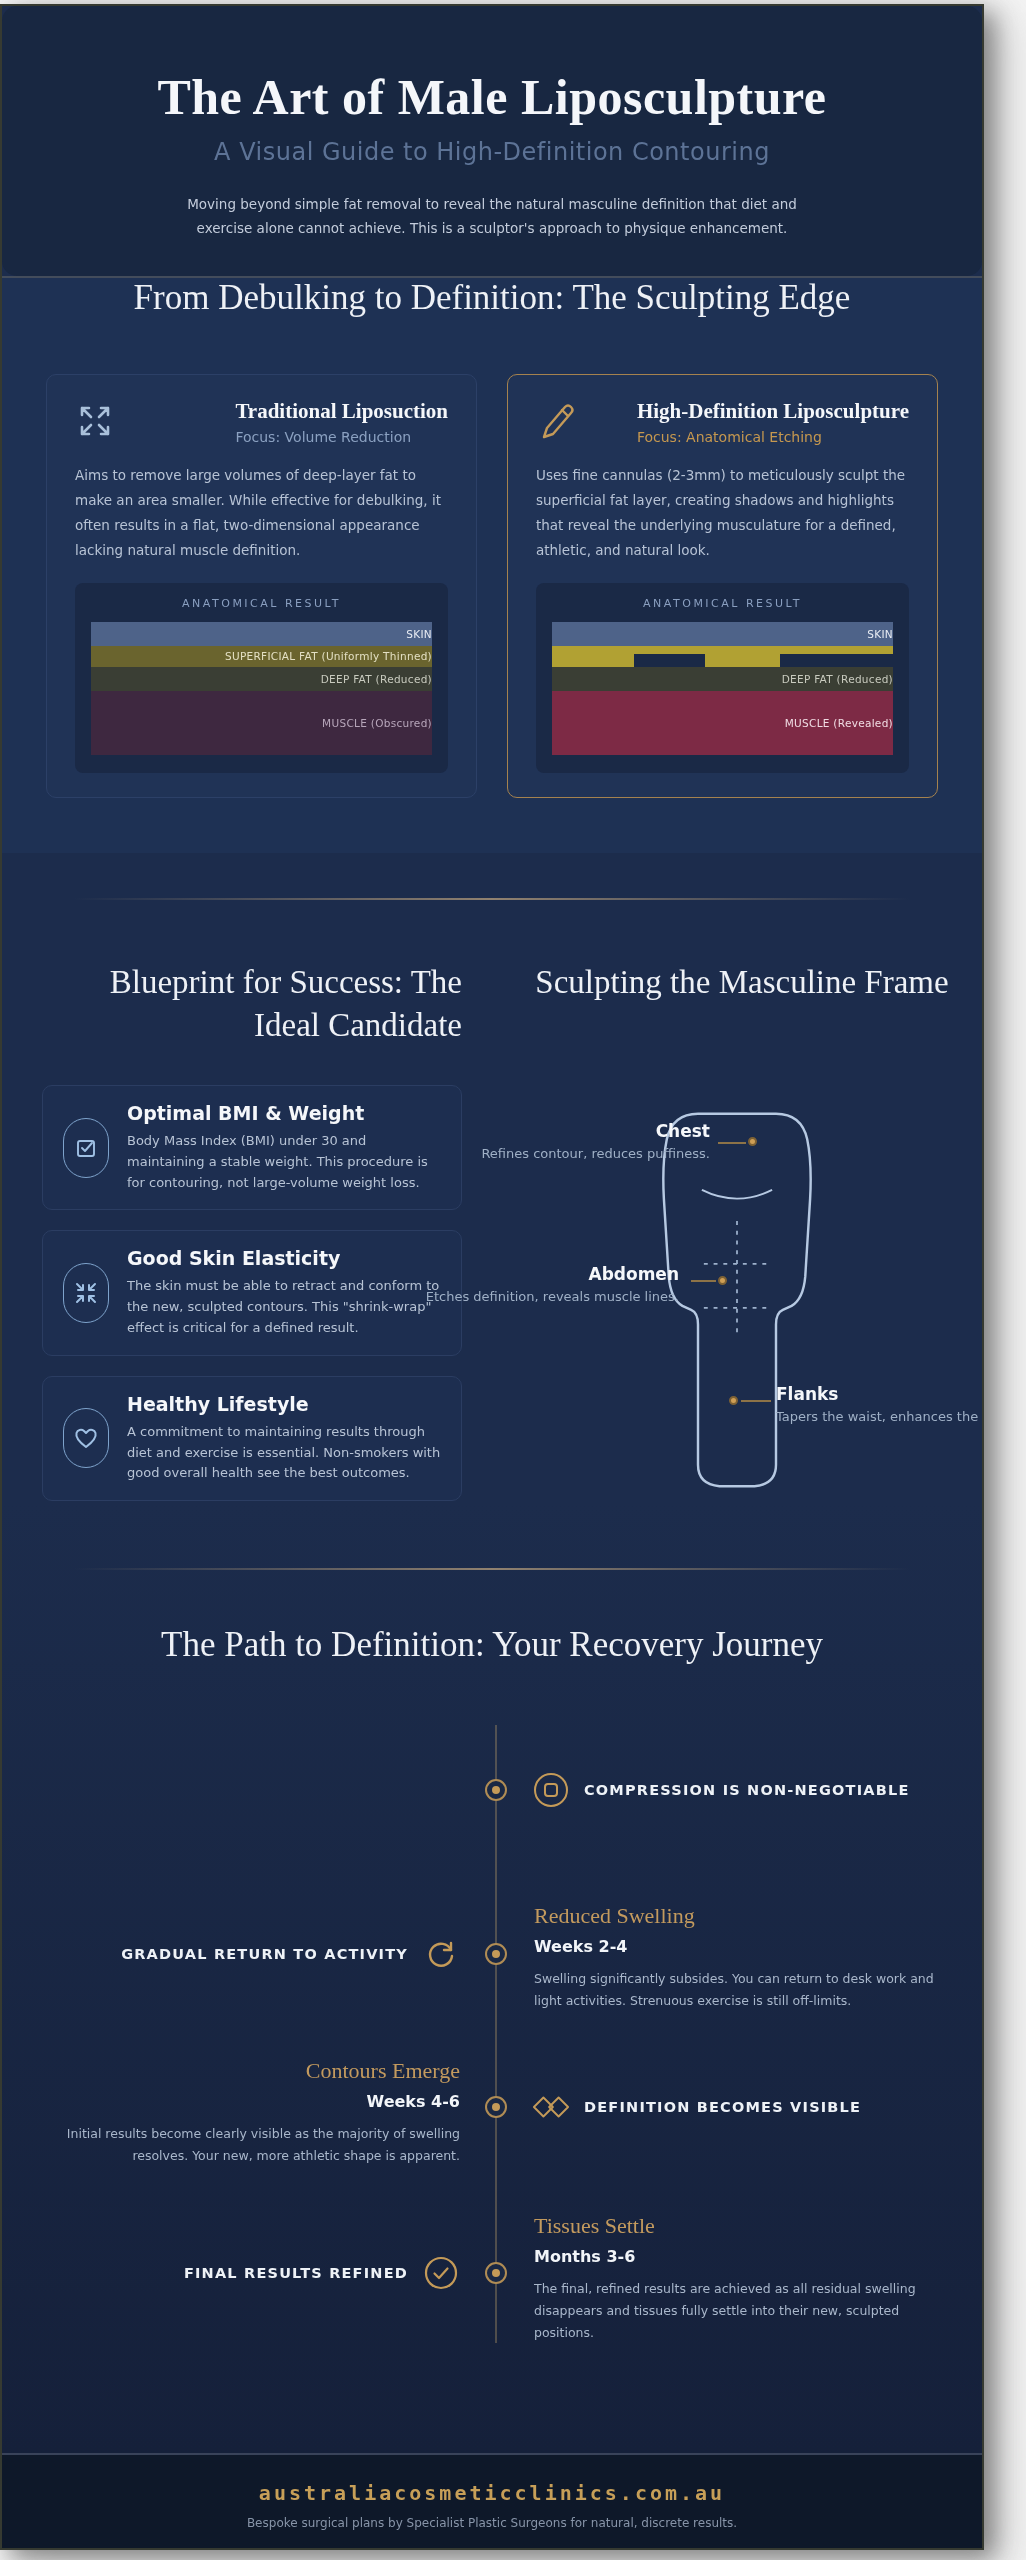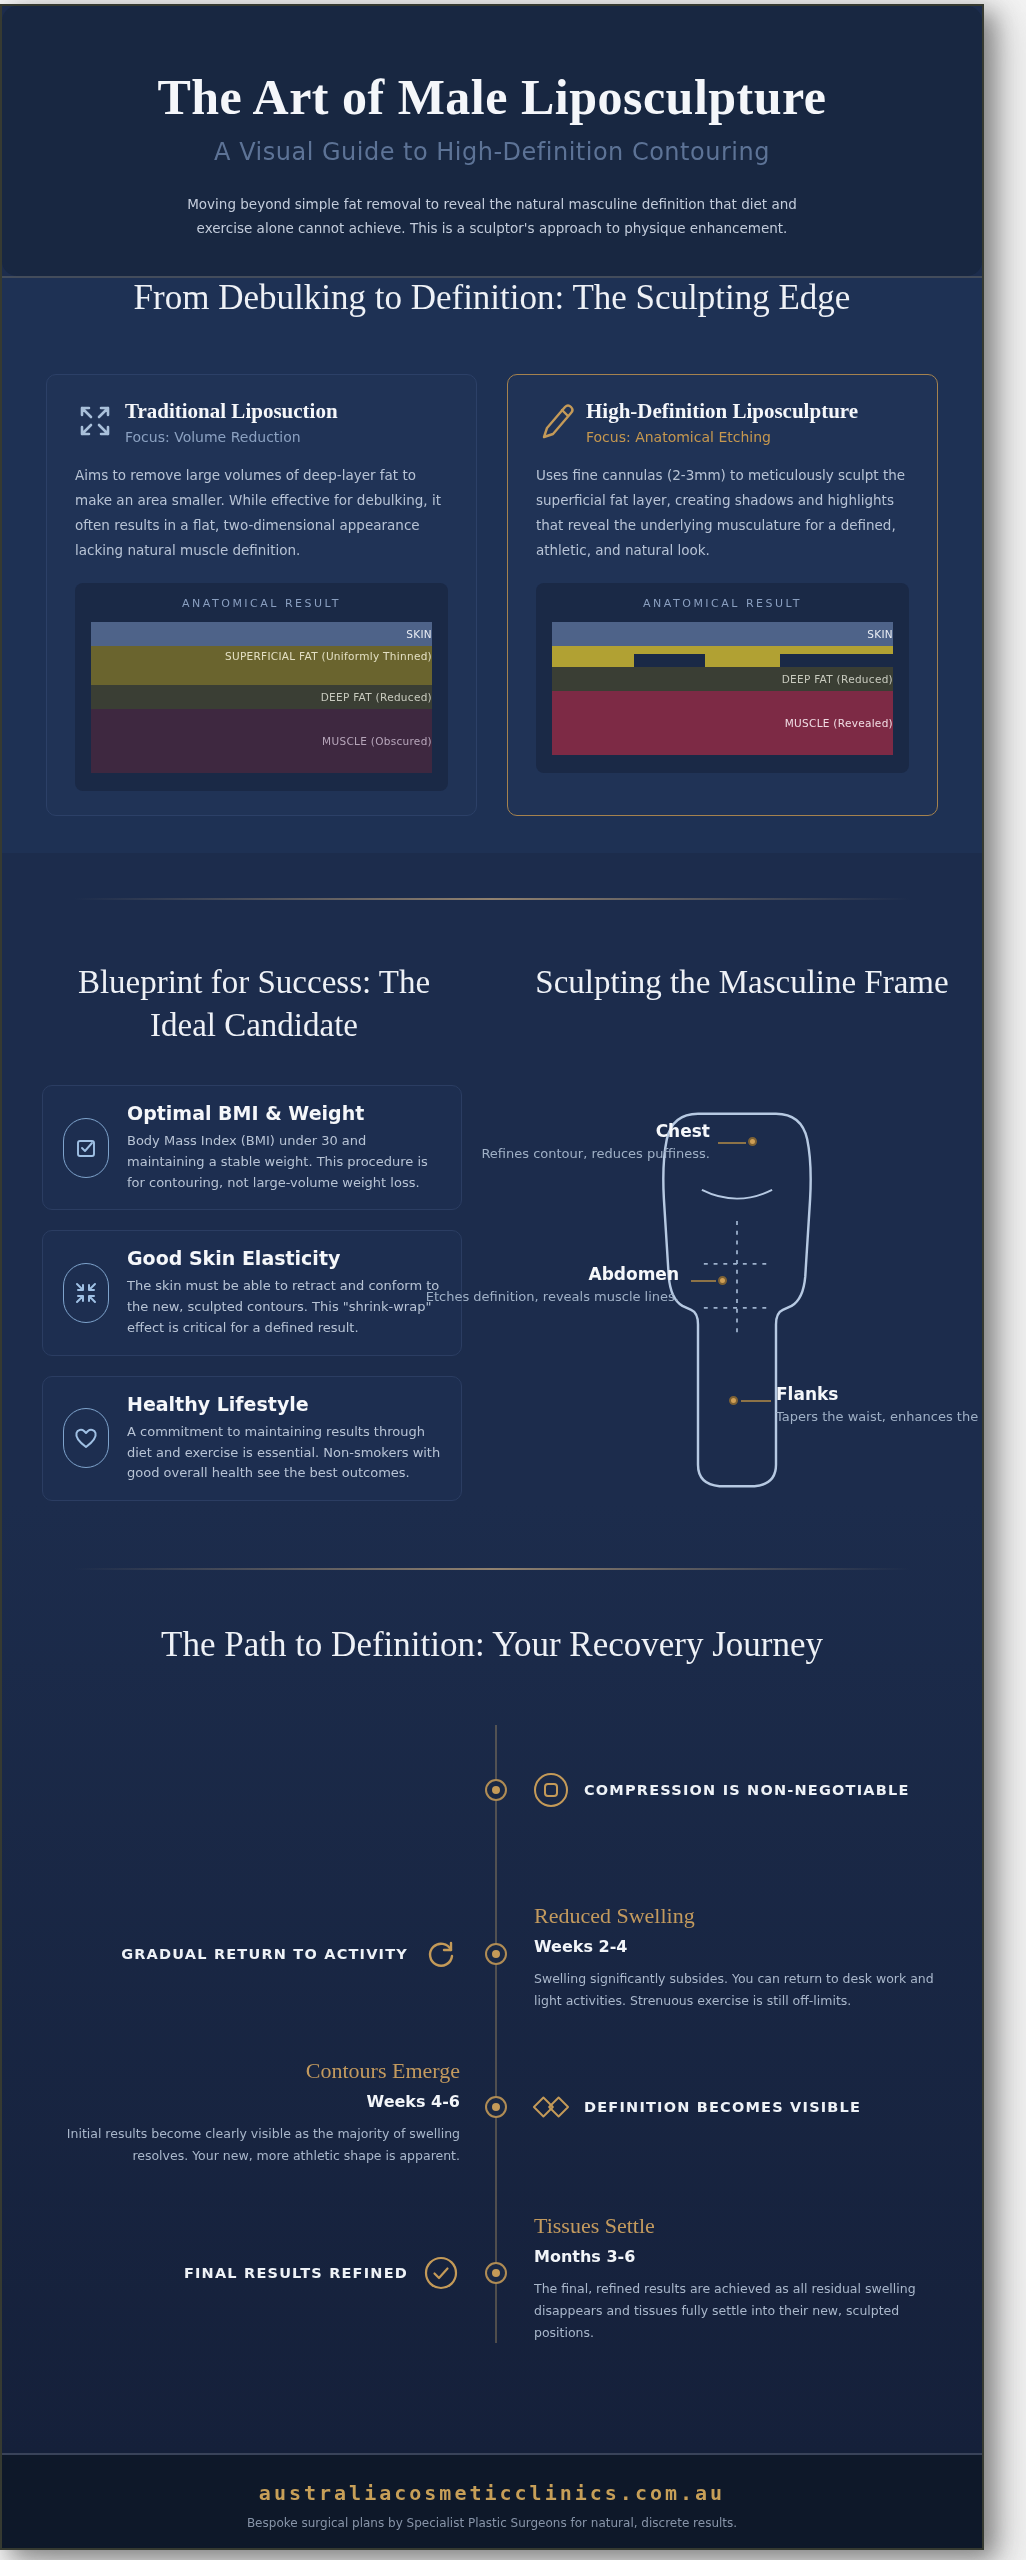--- a/index.html
+++ b/index.html
@@ -17,48 +17,48 @@
   .hero h1 { font-family:"Liberation Serif", serif; font-weight:bold; font-size:50px; color:#f4f6fa; letter-spacing:.5px; }
   .hero-sub { margin-top:12px; font-size:24px; color:#5d7396; letter-spacing:.5px; }
   .hero-intro { margin:26px auto 0; width:660px; font-size:13.5px; line-height:1.8; color:#c3ccdb; }
 
   
   .edge { height:577px; background:#1e3154; border-top:2px solid #434c5b; }
   .edge h2 { font-family:"Liberation Serif", serif; font-weight:normal; font-size:35px; color:#eef1f6; text-align:center; }
   .cards { display:flex; gap:30px; padding:0 44px; margin-top:56px; }
   .tcard { flex:1; background:#203356; border:1px solid #2c4067; border-radius:10px; padding:24px 28px; }
   .tcard.hd { border:1px solid #a5824e; }
-  .card-head { display:flex; align-items:flex-start; gap:8px; }
+  .card-head { display:flex; align-items:flex-start; gap:8px;justify-content:space-between; }
   .card-icon { width:42px; flex:0 0 42px; padding-top:2px; }
   .tcard h3 { font-family:"Liberation Serif", serif; font-size:21px; color:#f5f7fa; }
   .focus { margin-top:5px; font-size:14px; }
   .focus.slate { color:#8ba1c1; }
   .focus.gold { color:#c6984f; }
   .tcard .card-body { margin-top:18px; font-size:13.5px; line-height:1.85; color:#b7c3d5; }
   .diagram { margin-top:20px; background:#1a2946; border-radius:8px; padding:14px 16px 18px; }
   .dlabel { text-align:center; font-size:11px; letter-spacing:2.5px; color:#8a9fc0; margin-bottom:12px; }
   .layer { font-size:10.5px; text-align:right; color:#e9edf4; letter-spacing:.3px; }
   .layer.skin { height:24px; line-height:24px; background:#4e6389; }
-  .layer.sfat { height:39px; line-height:21px; background:#6a642e; color:#e4e0c4; }
+  .layer.sfat { height:21px; line-height:21px; background:#6a642e; color:#e4e0c4; }
   .layer.etched { height:21px;
     background:
       linear-gradient(90deg,#b1a133 0 24%, transparent 24% 45%, #b1a133 45% 67%, transparent 67% 100%) bottom left / 100% 13px no-repeat,
       linear-gradient(#b1a133,#b1a133) top left / 100% 8px no-repeat; }
   .layer.dfat { height:24px; line-height:24px; background:#3a3e34; color:#c9cbbf; }
   .layer.muscle { height:64px; line-height:64px; }
   .muscle.obscured { background:#3e2840; color:#b7a6ba; }
   .muscle.revealed { background:#7d2a45; color:#f0dce3; }
 
   
   .mid { position:relative; height:650px; background:#1c2c4c; }
   .gold-divider { position:absolute; left:72px; right:72px; top:45px; height:2px;
     background:linear-gradient(90deg, rgba(150,130,105,0), rgba(165,145,118,.85), rgba(150,130,105,0)); }
   .col-head { position:absolute; font-family:"Liberation Serif", serif; font-weight:normal; font-size:33px;
     line-height:1.3; color:#eef1f6; text-align:center; }
-  .col-head.lefth { left:44px; top:108px; width:416px; }
+  .col-head.lefth { left:44px; top:108px; width:416px;text-align:right; }
   .col-head.righth { left:528px; top:108px; width:424px; }
   .cand-cards { position:absolute; left:40px; top:232px; width:420px; display:flex; flex-direction:column; gap:20px; }
   .ccard { background:#1d2e50; border:1px solid #2b3d62; border-radius:10px; padding:16px 20px; display:flex; gap:18px; align-items:center; min-height:124px; }
   .ccard .pill-icon { flex:0 0 46px; width:46px; height:60px; border:1.5px solid #7ea3cc; border-radius:23px;
     display:flex; align-items:center; justify-content:center; }
   .ccard h3 { font-size:19px; font-weight:bold; color:#f5f7fa; }
   .ccard p { margin-top:7px; font-size:13px; line-height:1.6; color:#b7c3d5; }
 
   .torso-svg { position:absolute; left:635px; top:253px; }
   .zone-label { position:absolute; font-size:17px; font-weight:bold; color:#f5f7fa; }

